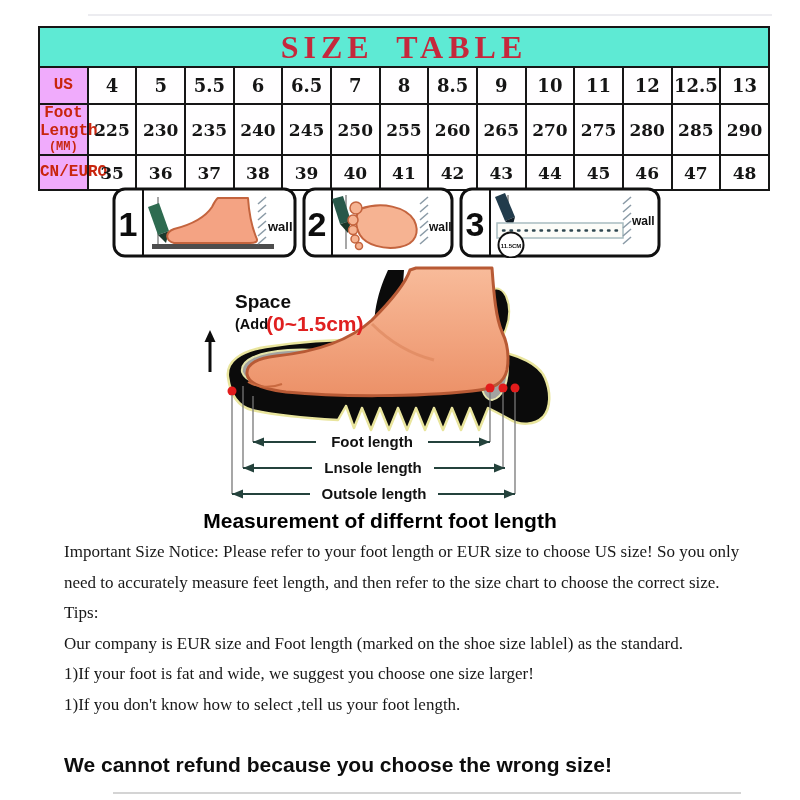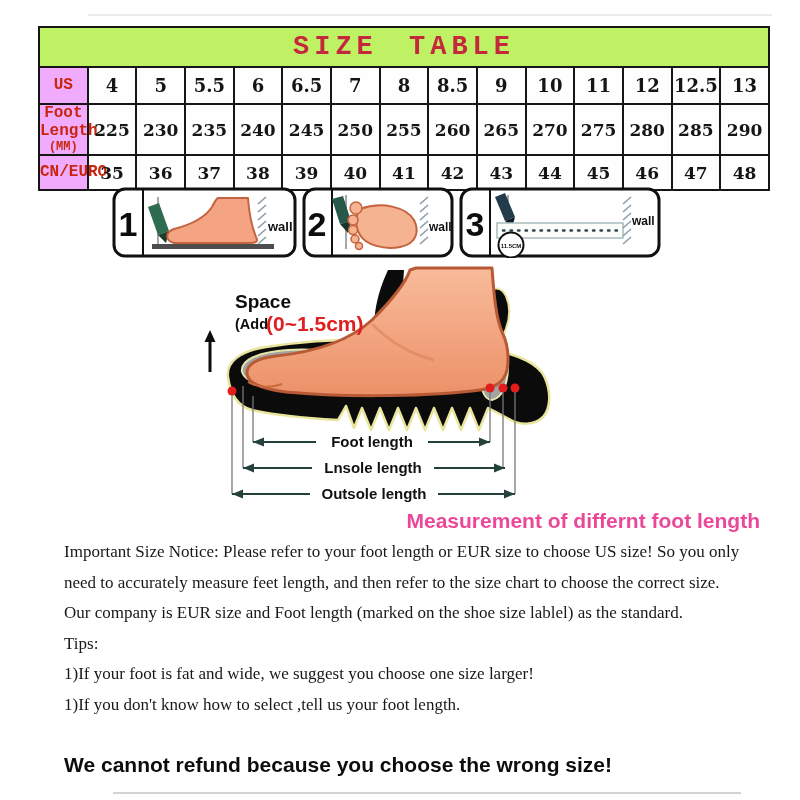--- a/index.html
+++ b/index.html
@@ -6,44 +6,44 @@
   body{
     width:800px;height:800px;position:relative;background:#ffffff;
     font-family:"Liberation Sans",sans-serif;overflow:hidden;
   }
   .top-hairline{position:absolute;left:88px;top:14px;width:684px;height:2px;background:#ececf0;}
 
   
   .size-table{position:absolute;left:38px;top:26px;width:732px;border-collapse:collapse;table-layout:fixed;}
   .size-table td{border:2px solid #161616;text-align:center;vertical-align:middle;padding:0;}
   .title-cell{
-    height:38px;background:#bef264;color:#c5283c;
-    font-family:Liberation Mono, monospace;font-weight:700;font-size:27px;letter-spacing:5px;word-spacing:10px;
+    height:38px;background:#5eead4;color:#c5283c;
+    font-family:Liberation Serif, serif;font-weight:700;font-size:32px;letter-spacing:5px;word-spacing:10px;
   }
   .label-cell{
     width:113px;background:#f0abfc;color:#c8250e;
     font-family:"Liberation Mono",monospace;font-weight:700;font-size:16px;line-height:1.12;
   }
   .label-cell .sub{font-size:12px;}
   .value-cell{background:#fffeff;color:#151515;font-family:"DejaVu Serif",serif;font-weight:700;font-size:17px;}
   tr.row-us td{height:35px;}
   tr.row-us td.value-cell{font-size:18px;}
   tr.row-foot td{height:38px;}
   tr.row-cn td{height:33px;}
 
   
   .panels{position:absolute;left:112px;top:187px;display:flex;gap:5px;}
 
   
   .foot-diagram{position:absolute;left:166px;top:262px;}
 
   
   .heading{
-    position:absolute;left:0;top:509px;width:760px;text-align:right;
-    font-family:"Liberation Sans",sans-serif;font-weight:700;font-size:21px;color:#ec4899;
+    position:absolute;left:0;top:509px;width:760px;text-align:center;
+    font-family:"Liberation Sans",sans-serif;font-weight:700;font-size:21px;color:#000000;
   }
   .notice{position:absolute;left:64px;top:537px;right:20px;}
   .notice p{
     margin:0;line-height:30.5px;height:30.5px;white-space:nowrap;
     font-family:"Liberation Serif",serif;font-size:17px;color:#181818;
   }
   .warning{
     position:absolute;left:64px;top:753px;
     font-family:"Liberation Sans",sans-serif;font-weight:700;font-size:21px;color:#0d0d0d;
   }
@@ -265,20 +265,20 @@
   <text x="100" y="69" font-family="Liberation Sans, sans-serif" font-weight="bold" font-size="21" fill="#e02020">(0~1.5cm)</text>
   <line x1="44" y1="110" x2="44" y2="78" stroke="#0d0d0d" stroke-width="3"></line>
   <polygon points="44,68 38.5,80 49.5,80" fill="#0d0d0d"></polygon>
 </svg>
 
 <div class="heading">Measurement of differnt foot length</div>
 
 <div class="notice">
   <p>Important Size Notice: Please refer to your foot length or EUR size to choose US size! So you only</p>
   <p>need to accurately measure feet length, and then refer to the size chart to choose the correct size.</p>
+  <p>Tips:</p>
   <p>Our company is EUR size and Foot length (marked on the shoe size lablel) as the standard.</p>
-  <p>Tips:</p>
   <p>1)If your foot is fat and wide, we suggest you choose one size larger!</p>
   <p>1)If you don't know how to select ,tell us your foot length.</p>
 </div>
 
 <div class="warning">We cannot refund because you choose the wrong size!</div>
 <div class="bottom-hairline"></div>
 
 </body></html>

